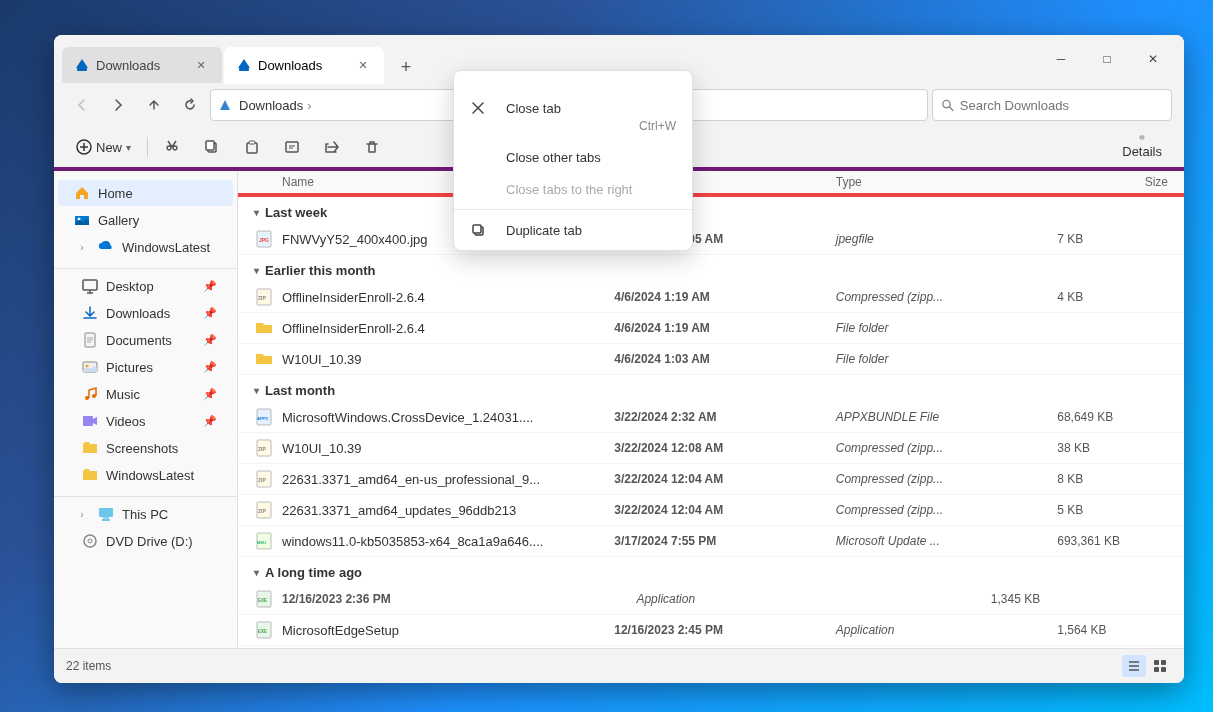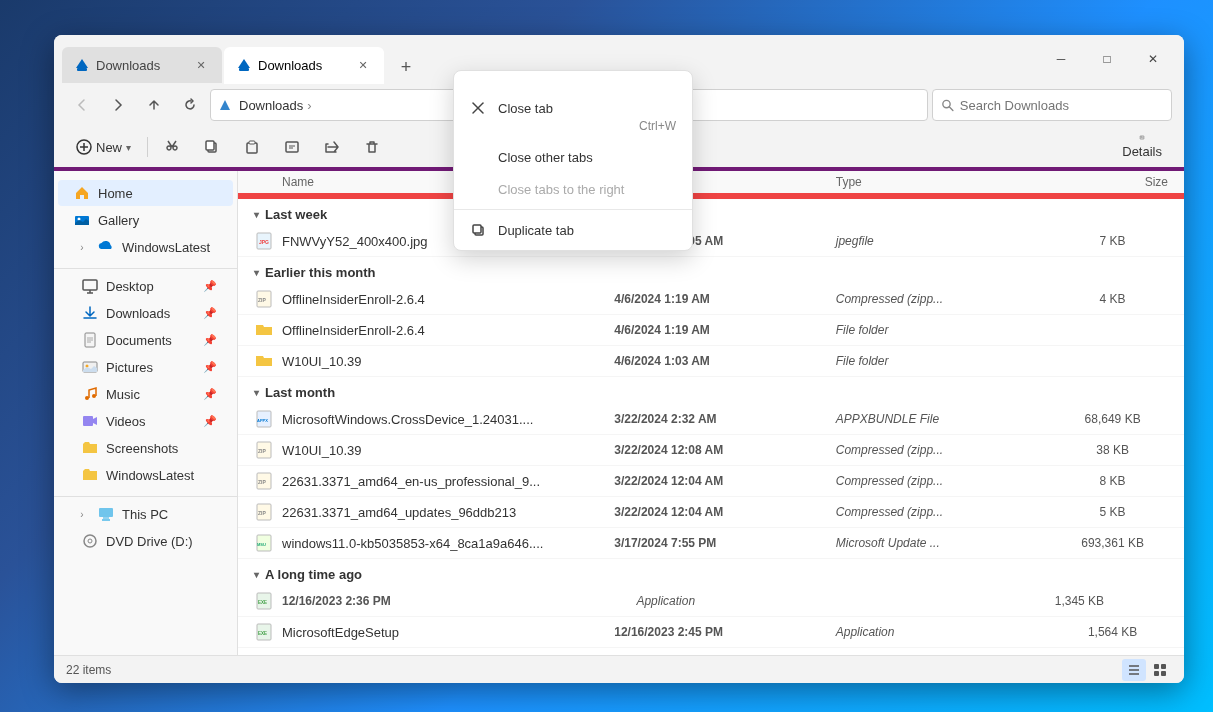--- a/index.html
+++ b/index.html
@@ -283,21 +283,21 @@
       flex: 1;
       overflow-y: auto;
       background: #ffffff;
     }
 
     .file-list-header {
       display: flex;
       align-items: center;
       padding: 4px 16px;
       background: #f9f9f9;
-      border-bottom: 6px solid #ef4444;
+      border-bottom: 4px solid #ef4444;
       color: #666;
       font-size: 12px;
       font-weight: 500;
       position: sticky;
       top: 0;
       z-index: 10;
     }
 
     .col-name { flex: 3; cursor: pointer; }
     .col-date { flex: 2; cursor: pointer; }
@@ -335,25 +335,25 @@
       display: flex;
       align-items: center;
       justify-content: center;
       margin-right: 8px;
       flex-shrink: 0;
     }
 
     .file-name { flex: 3; font-size: 13px; overflow: hidden; text-overflow: ellipsis; white-space: nowrap; }
     .file-date { flex: 2; font-size: 12px; color: #555; font-weight: bold; }
     .file-type { flex: 2; font-size: 12px; color: #555; font-style: italic; }
-    .file-size { flex: 1; font-size: 12px; color: #555; text-align: center; }
+    .file-size { flex: 1; font-size: 12px; color: #555; text-align: left; }
 
     
     .status-bar {
-      height: 28px;
+      height: 35px;
       background: #f3f3f3;
       border-top: 1px solid #e0e0e0;
       display: flex;
       align-items: center;
       padding: 0 12px;
       font-size: 12px;
       color: #555;
       flex-shrink: 0;
     }
 
@@ -385,21 +385,21 @@
       border: 1px solid #e0e0e0;
       border-radius: 8px;
       box-shadow: 0 8px 24px rgba(0,0,0,0.18);
       z-index: 1000;
       padding: 4px 0;
     }
 
     .menu-item {
       display: flex;
       align-items: center;
-      gap: 12px;
+      gap: 20px;
       padding: 8px 16px;
       cursor: pointer;
       font-size: 13px;
       color: #333;
     }
     .menu-item.disabled { color: #aaa; cursor: default; }
 
     .menu-shortcut {
       margin-left: auto;
       color: #888;

